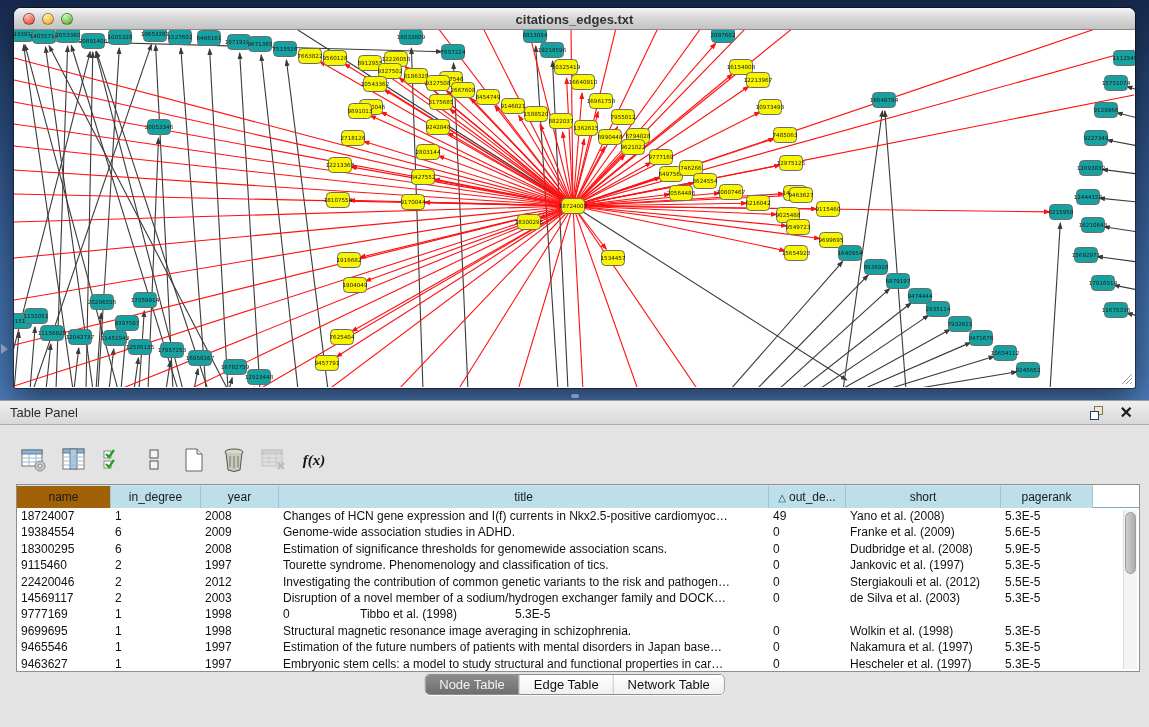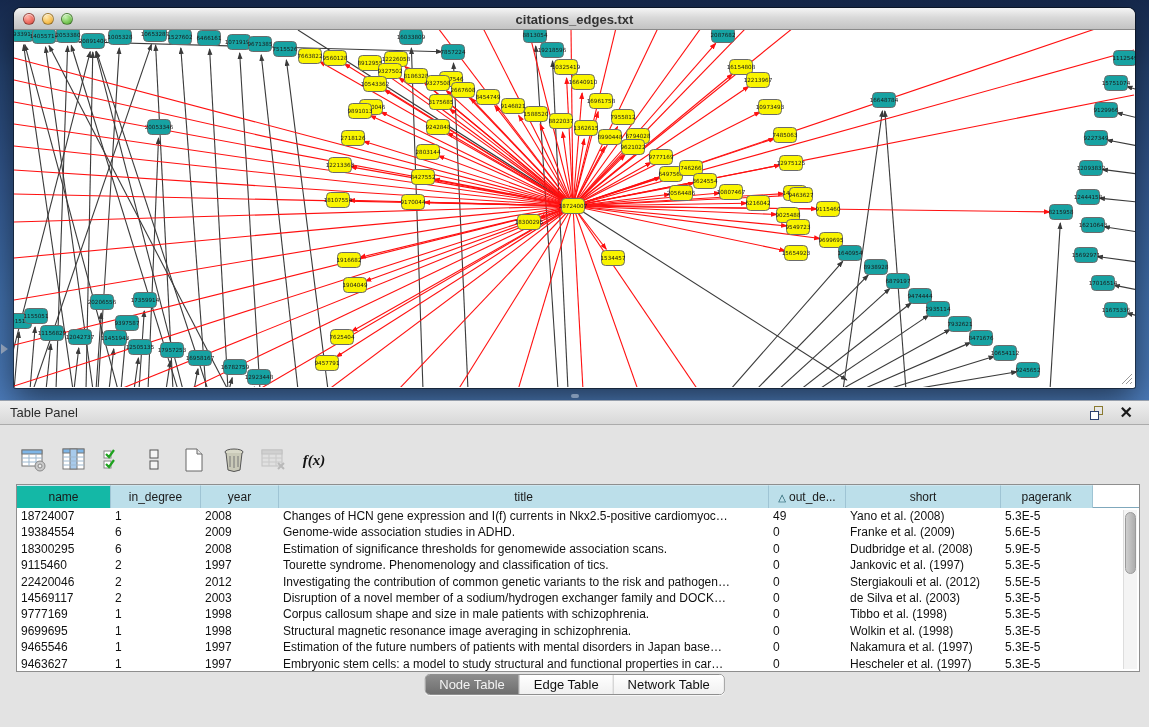--- a/index.html
+++ b/index.html
@@ -537,21 +537,21 @@
             <path d="M17,16 l6,6 M23,16 l-6,6" stroke="#888" stroke-width="2"></path>
           </svg>
         </div>
         <div class="tb-btn">
           <span class="fx-label">f(x)</span>
         </div>
       </div>
 
     <div class="table-wrap">
       <div class="thead" id="thead">
-          <div class="th" style="width: 94px; background: #14b8a6;"><span>name</span></div>
+          <div class="th" style="width: 94px; background: #a16207;"><span>name</span></div>
           <div class="th" style="width: 90px; background: rgb(188, 223, 234);"><span>in_degree</span></div>
           <div class="th" style="width: 78px; background: rgb(188, 223, 234);"><span>year</span></div>
           <div class="th" style="width: 490px; background: rgb(188, 223, 234);"><span>title</span></div>
           <div class="th" style="width: 77px; background: rgb(188, 223, 234);"><span class="sort-glyph">△</span><span>out_de...</span></div>
           <div class="th" style="width: 155px; background: rgb(188, 223, 234);"><span>short</span></div>
           <div class="th" style="width: 92px; background: rgb(188, 223, 234);"><span>pagerank</span></div>
         </div>
       <div class="tbody" id="tbody">
           <div class="tr">
             <div class="td" style="width: 94px;">18724007</div>
@@ -604,21 +604,20 @@
             <div class="td" style="width: 78px;">2003</div>
             <div class="td" style="width: 490px;">Disruption of a novel member of a sodium/hydrogen exchanger family and DOCK…</div>
             <div class="td" style="width: 77px;">0</div>
             <div class="td" style="width: 155px;">de Silva et al. (2003)</div>
             <div class="td" style="width: 92px;">5.3E-5</div>
           </div>
           <div class="tr">
             <div class="td" style="width: 94px;">9777169</div>
             <div class="td" style="width: 90px;">1</div>
             <div class="td" style="width: 78px;">1998</div>
-            <div class="td" style="width: 490px;">Corpus callosum shape and size in male patients with schizophrenia.</div>
             <div class="td" style="width: 77px;">0</div>
             <div class="td" style="width: 155px;">Tibbo et al. (1998)</div>
             <div class="td" style="width: 92px;">5.3E-5</div>
           </div>
           <div class="tr">
             <div class="td" style="width: 94px;">9699695</div>
             <div class="td" style="width: 90px;">1</div>
             <div class="td" style="width: 78px;">1998</div>
             <div class="td" style="width: 490px;">Structural magnetic resonance image averaging in schizophrenia.</div>
             <div class="td" style="width: 77px;">0</div>

